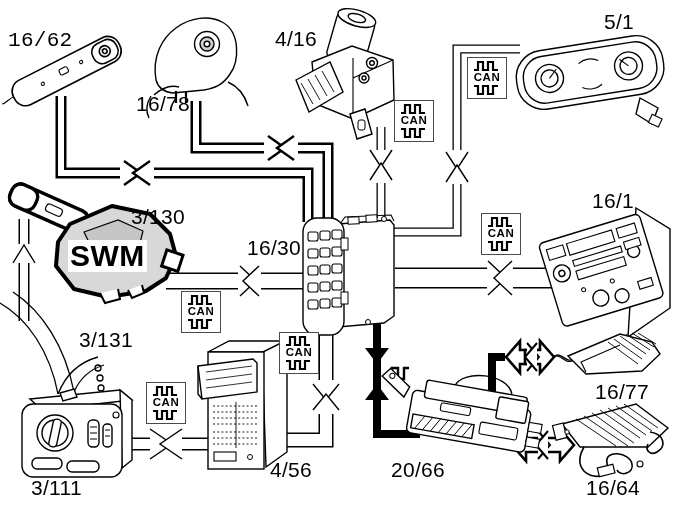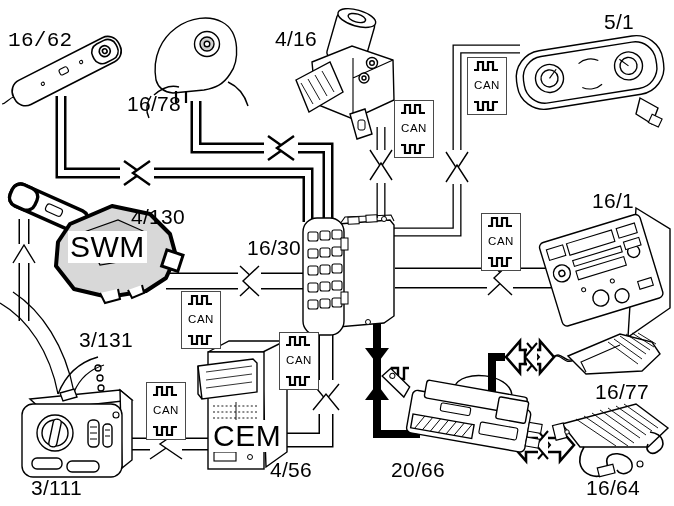--- a/index.html
+++ b/index.html
@@ -5,22 +5,22 @@
   html,body{margin:0;padding:0;background:#fff;}
   #stage{position:relative;width:674px;height:506px;background:#fff;overflow:hidden;
          font-family:"Liberation Sans","DejaVu Sans",sans-serif;color:#000;}
   #art{position:absolute;left:0;top:0;}
   .ref{position:absolute;font-size:21px;letter-spacing:0.3px;white-space:nowrap;}
   .big{position:absolute;font-size:30px;letter-spacing:0.5px;background:#fff;
        padding:0 2px;line-height:1.05;white-space:nowrap;}
   .canbox{position:absolute;width:36px;box-sizing:content-box;border:1.5px solid #4a4a4a;
           background:#fff;display:flex;flex-direction:column;align-items:center;
           padding:2px 1px;gap:0;}
-  .canbox .cantext{font-size:11.5px;font-weight:normal;letter-spacing:0.5px;line-height:1;
-                   margin:9px 0;}
+  .canbox .cantext{font-size:11.5px;font-weight:bold;letter-spacing:0.5px;line-height:1;
+                   margin:1px 0;}
   .wave{display:block;}
   .wave.flip{transform:scaleY(-1);}
 </style>
 </head>
 <body>
 
 <div id="stage">
 
 <svg id="art" width="674" height="506" viewBox="0 0 674 506">
 
@@ -375,27 +375,26 @@
     <svg class="wave" width="28" height="11" viewBox="0 0 28 11">
         <path d="M1,10 h4 v-8 h5 v8 h5 v-8 h5 v8 h5" stroke="#000" stroke-width="2.2" fill="none"></path>
       </svg>
     <div class="cantext">CAN</div>
     <svg class="wave flip" width="28" height="11" viewBox="0 0 28 11">
         <path d="M1,10 h4 v-8 h5 v8 h5 v-8 h5 v8 h5" stroke="#000" stroke-width="2.2" fill="none"></path>
       </svg>
   </div>
 
   <div class="ref" style="left:8px;top:29px;font-family:Liberation Mono, monospace;">16/62</div>
-  <div class="ref" style="left:127px;top:92px;">16/78</div>
+  <div class="ref" style="left:136px;top:92px;">16/78</div>
   <div class="ref" style="left:275px;top:27px;">4/16</div>
   <div class="ref" style="left:604px;top:10px;">5/1</div>
   <div class="ref" style="left:592px;top:189px;text-align:center;">16/1</div>
-  <div class="ref" style="left:131px;top:205px;">4/130</div>
-  <div class="big" style="left:68px;top:231px;">SWM</div>
+  <div class="ref" style="left:131px;top:205px;">3/130</div>
+  <div class="big" style="left:68px;top:240px;font-weight:bold;">SWM</div>
   <div class="ref" style="left:247px;top:236px;">16/30</div>
   <div class="ref" style="left:79px;top:328px;">3/131</div>
   <div class="ref" style="left:31px;top:476px;">3/111</div>
-  <div class="big" style="left:211px;top:420px;">CEM</div>
   <div class="ref" style="left:270px;top:458px;">4/56</div>
   <div class="ref" style="left:391px;top:458px;">20/66</div>
   <div class="ref" style="left:595px;top:380px;">16/77</div>
   <div class="ref" style="left:586px;top:476px;">16/64</div>
 </div>
 
 </body></html>

